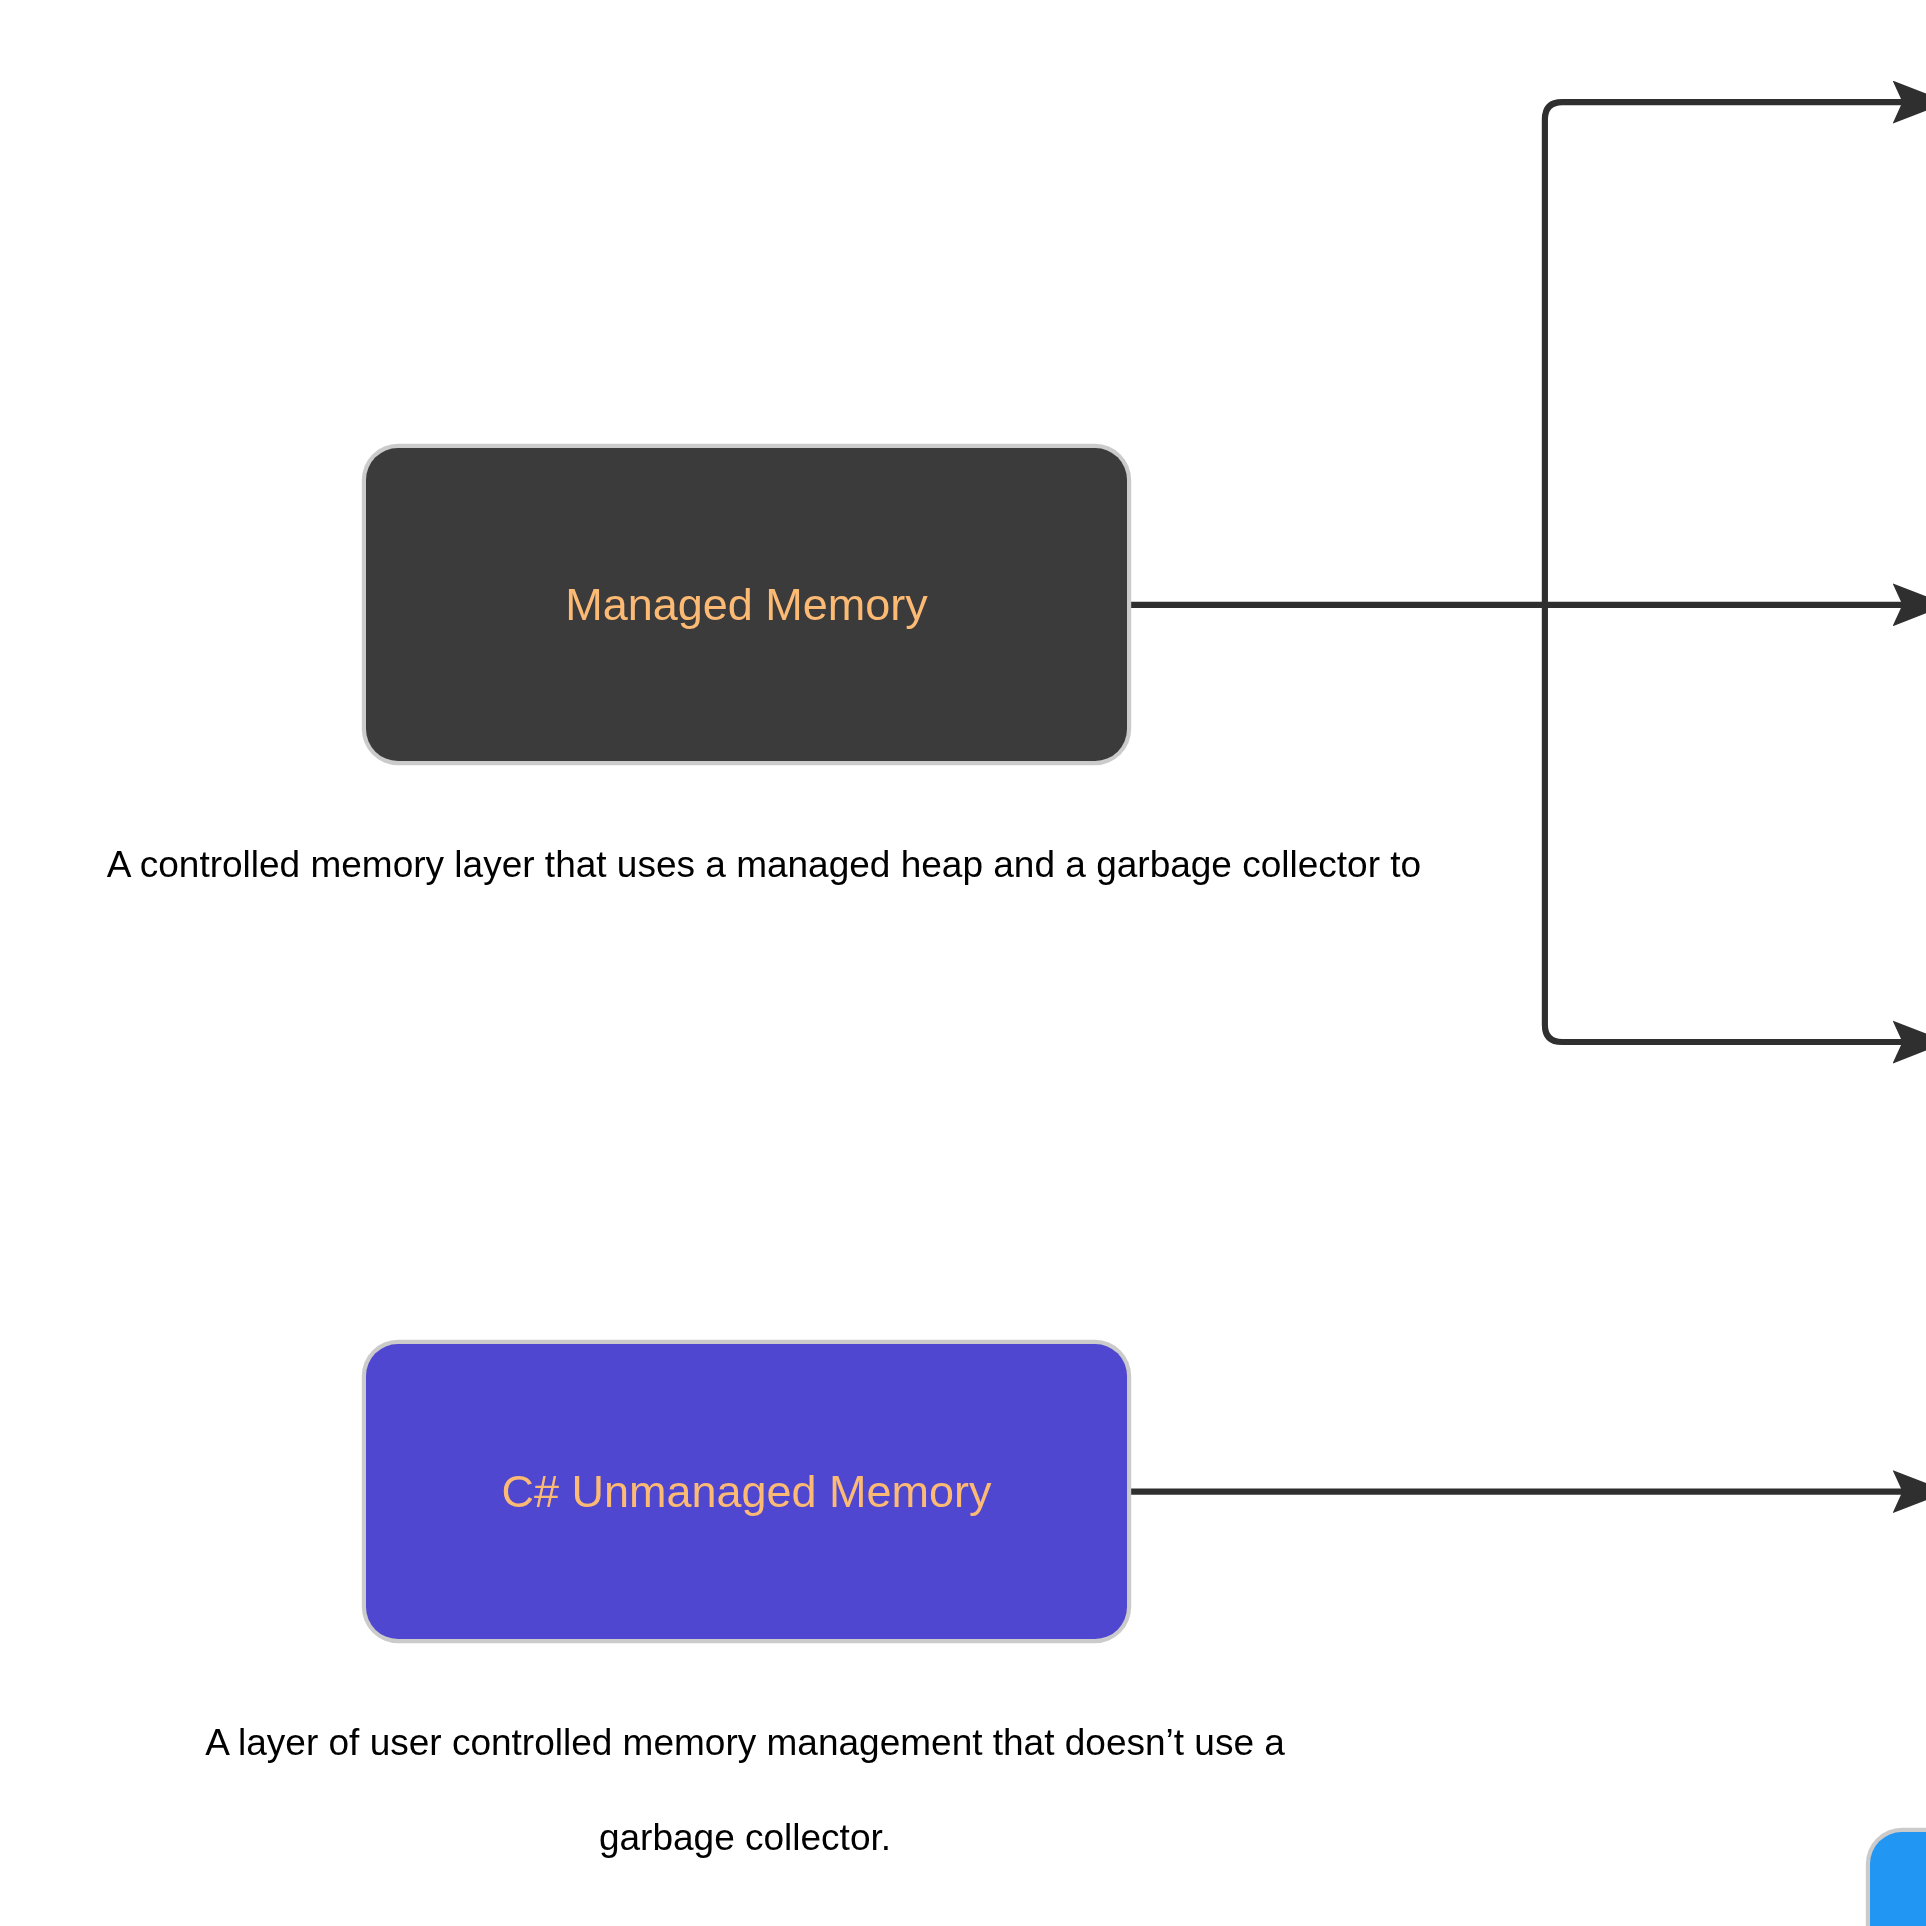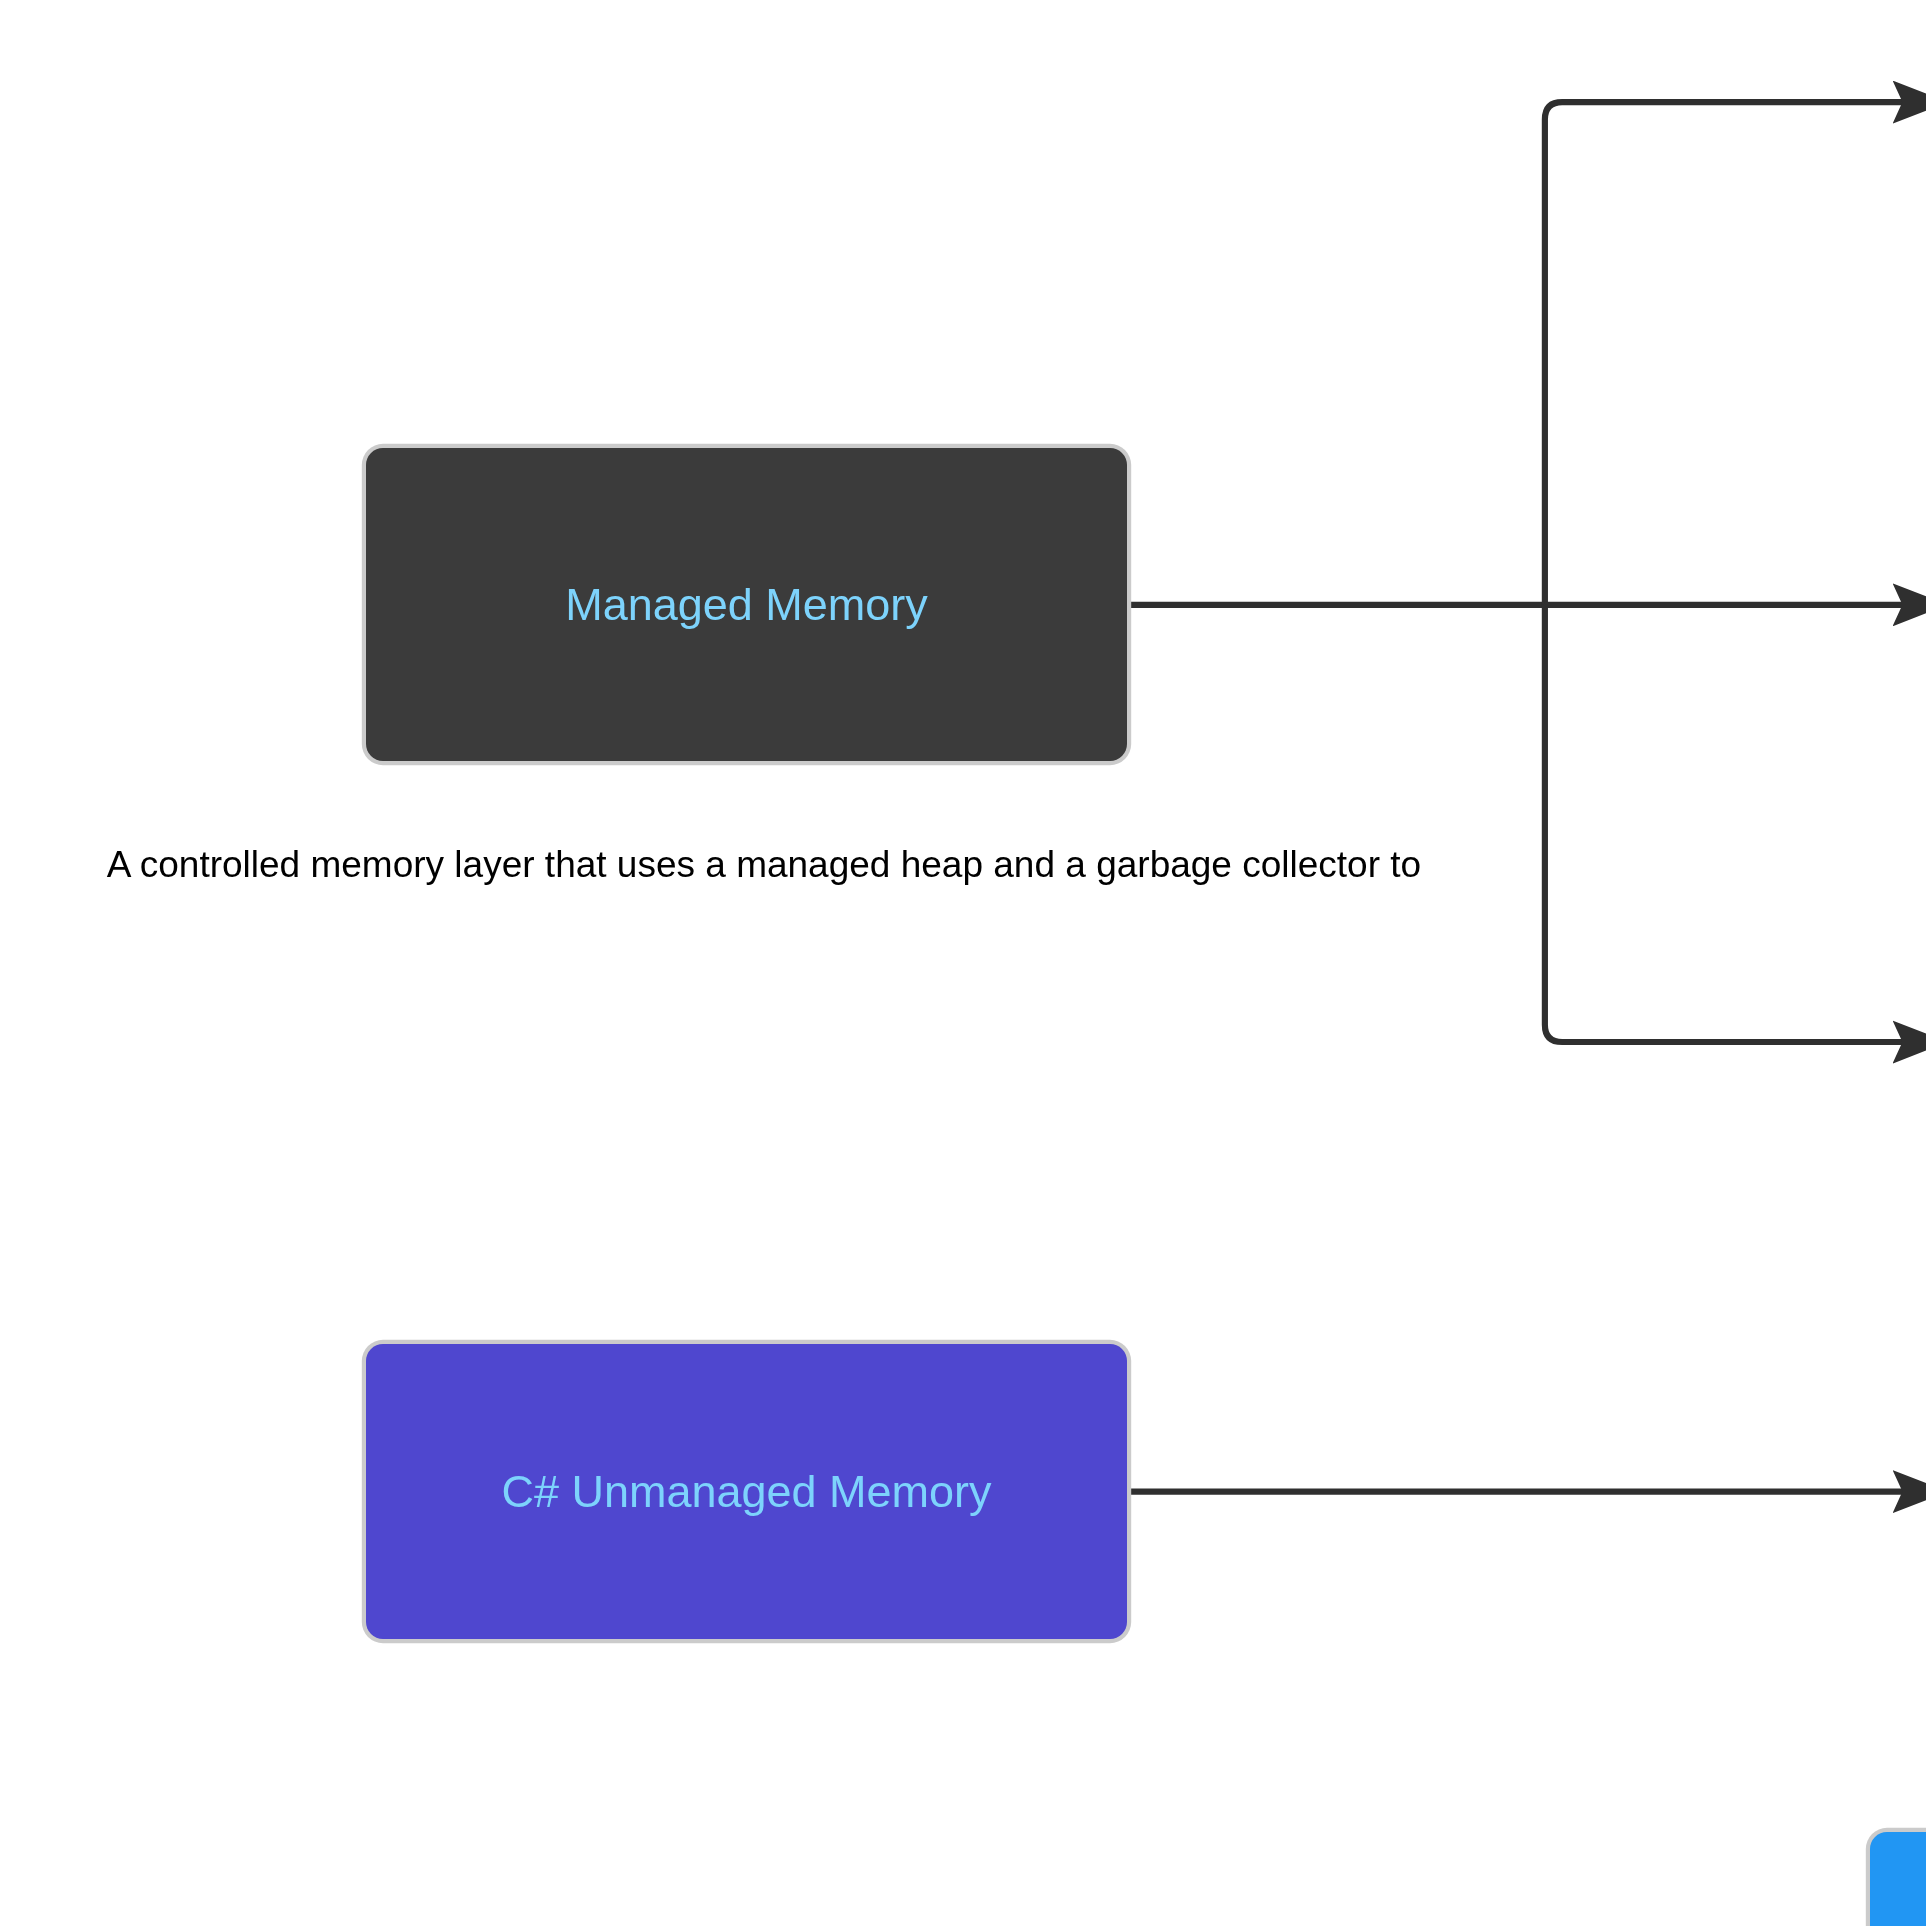--- a/index.html
+++ b/index.html
@@ -17,22 +17,22 @@
     height: 2539px;
     background: #ffffff;
     overflow: hidden;
   }
   .node {
     position: absolute;
     display: flex;
     align-items: center;
     justify-content: center;
     text-align: center;
-    border-radius: 17px;
-    color: #7dd3fc;
+    border-radius: 32px;
+    color: #fdba74;
     box-sizing: border-box;
     box-shadow: 4.2px 4.2px 0 -0.4px rgba(0,0,0,0.0), 0 0 0 4.2px #cbcbcb;
     line-height: 1.18;
     padding: 0 15.4px;
   }
   .node-dark  { background: #3b3b3b; }
   .node-purple{ background: #4f47cf; }
   .node-blue  { background: #2196f3; }
 
   .node-label {
@@ -89,19 +89,23 @@
   </div>
 
   <div class="caption" style="left:0px; top:794px; width:1502px; font-size:37px;">
     <div>A controlled memory layer that uses a managed heap and a garbage collector to</div>
   </div>
 
   <div class="node node-purple" style="left:366px; top:1344px; width:761px; height:295px; font-size:45px;">
     <span class="node-label">C# Unmanaged Memory</span>
   </div>
 
+  <div class="caption" style="left:77px; top:1672px; width:1310px; font-size:37px;">
+    <div>A layer of user controlled memory management that doesn’t use a</div>
+    <div>garbage collector.</div>
+  </div>
 
   <div class="node node-blue" style="left:1870px; top:1832px; width:977px; height:304px; font-size:45px;">
     
   </div>
 
 </div>
 
 
 </body></html>

